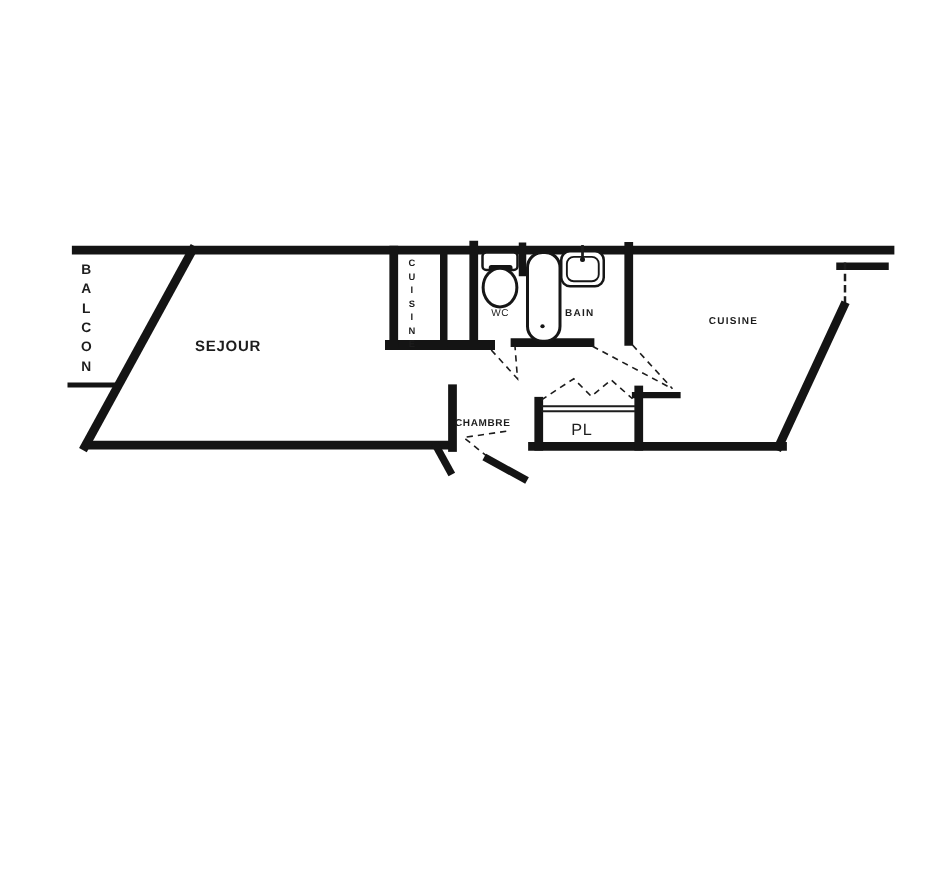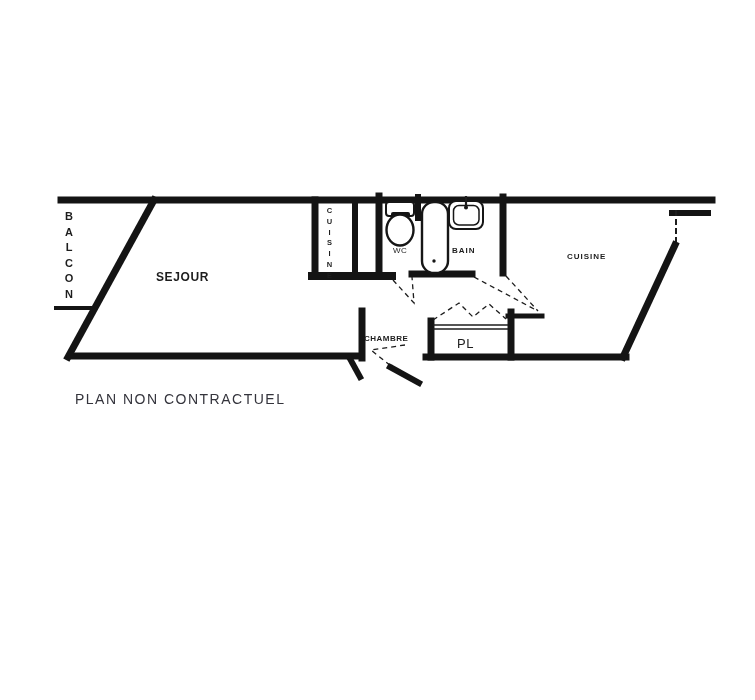--- a/index.html
+++ b/index.html
@@ -98,14 +98,13 @@
     <div class="lbl lbl-vert lbl-balcon">BALCON</div>
     <div class="lbl lbl-sejour">SEJOUR</div>
     <div class="lbl lbl-vert lbl-cuisine">CUISINE</div>
     <div class="lbl lbl-wc">WC</div>
     <div class="lbl lbl-bain">BAIN</div>
     <div class="lbl lbl-chambre">CUISINE</div>
     <div class="lbl lbl-entree">CHAMBRE</div>
     <div class="lbl lbl-pl">PL</div>
   </div>
 
-  <div class="footer-line footer-disclaimer">PLAN NON CONTRACTUEL</div>
 </div>
 
 </body></html>

